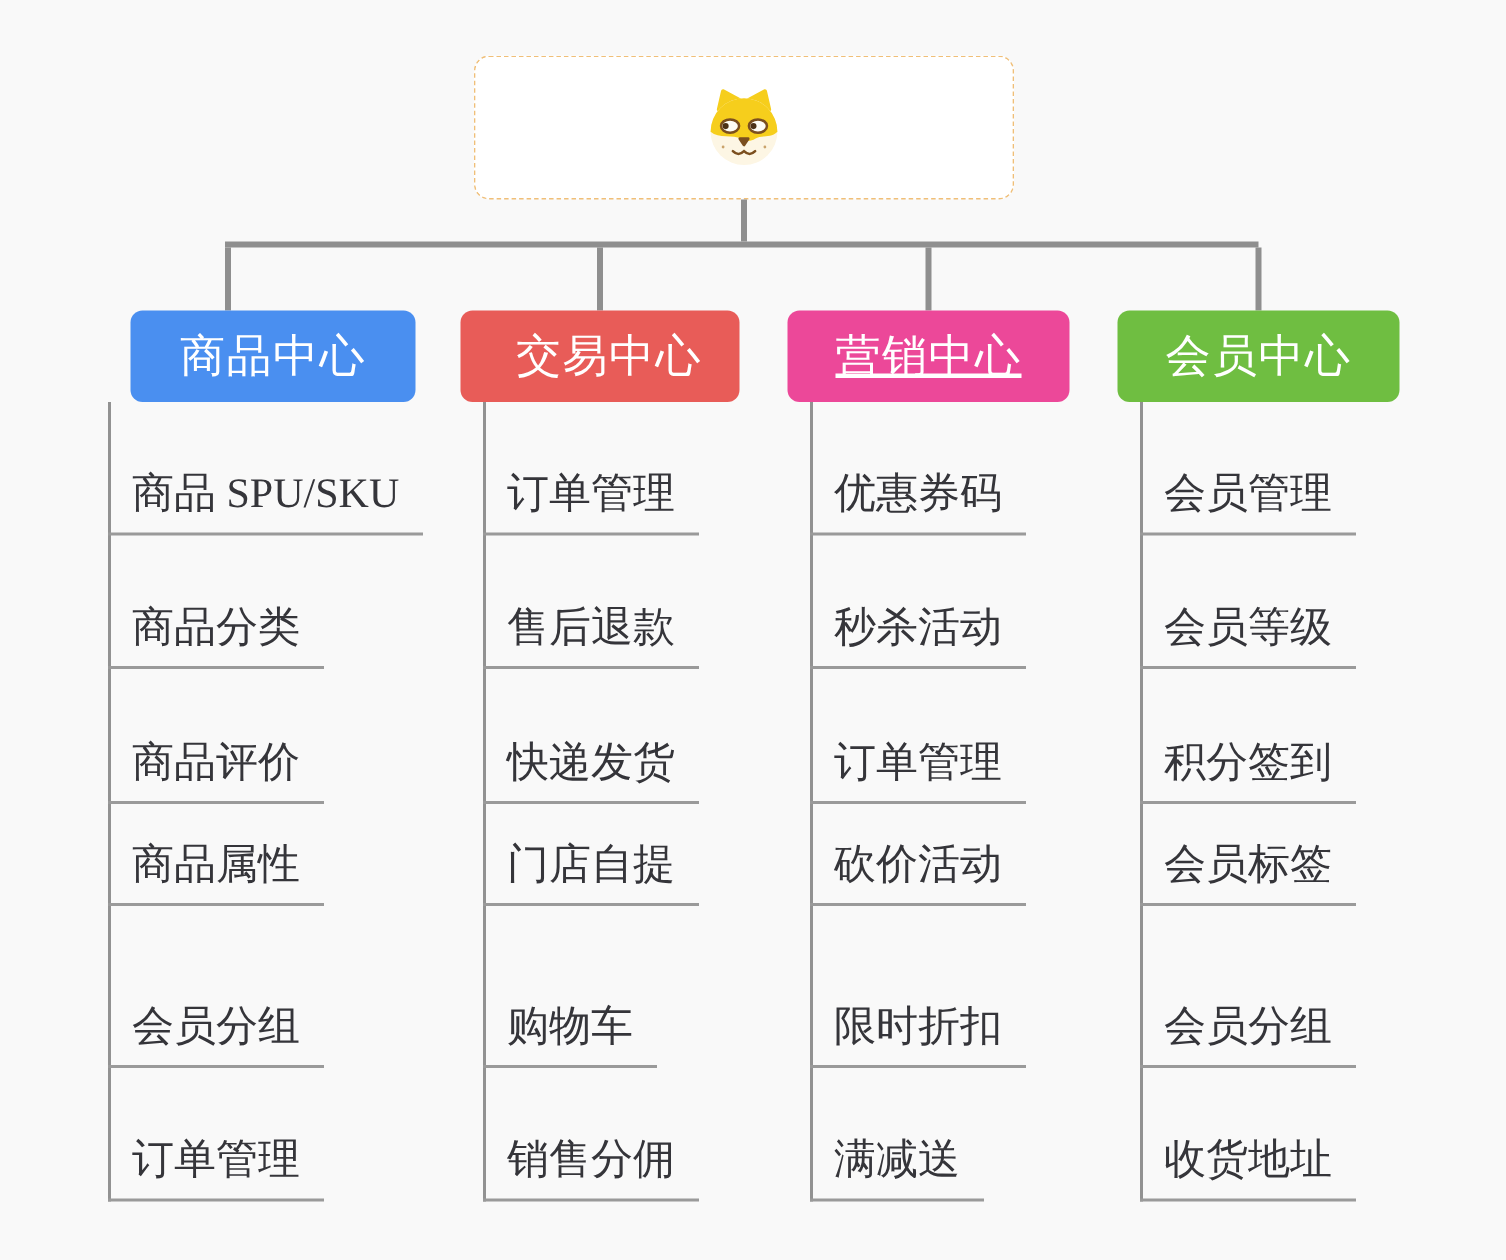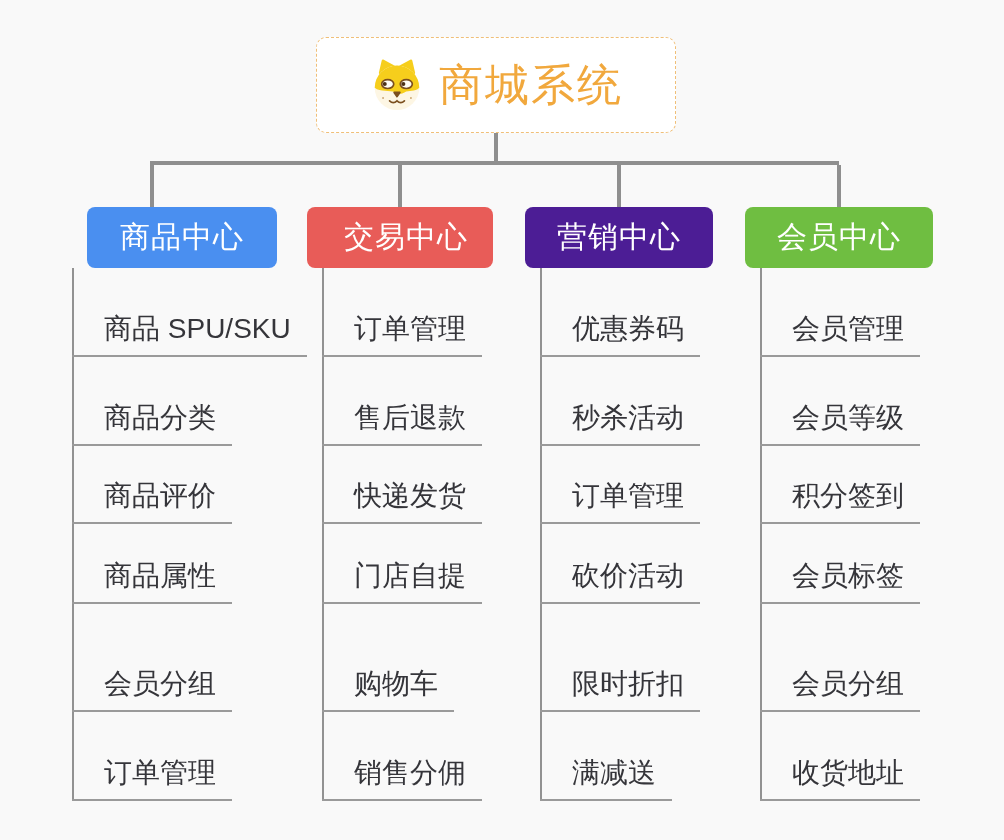--- a/index.html
+++ b/index.html
@@ -34,25 +34,25 @@
   .b2 .bhead{left:525px;width:188px;}
   .b3 .bhead{left:745px;width:188px;}
 
   
   .spine{position:absolute;top:268px;width:2px;height:533px;background:#929292;}
   .b0 .spine{left:72px;} .b1 .spine{left:322px;} .b2 .spine{left:540px;} .b3 .spine{left:760px;}
 
   
   .leaf{
     position:absolute;transform:translateY(-100%);
-    padding:0 16px 7px 32px;border-bottom:2px solid #9a9a9a;
-    font-size:28px;color:#35353a;white-space:nowrap;
+    padding:0 16px 7px 16px;border-bottom:2px solid #9a9a9a;
+    font-size:28px;color:#35353a;white-space:nowrap;font-family:Liberation Serif, serif;
   }
   .b0 .leaf{left:72px;} .b1 .leaf{left:322px;} .b2 .leaf{left:540px;} .b3 .leaf{left:760px;}
-  .r0{top:357px;} .r1{top:446px;} .r2{top:524px;} .r3{top:604px;} .r4{top:712px;} .r5{top:801px;}
+  .r0{top:357px;} .r1{top:446px;} .r2{top:536px;} .r3{top:604px;} .r4{top:712px;} .r5{top:801px;}
 </style>
 </head>
 <body>
 
 <div class="canvas">
 
   <div class="root-node">
     <span class="doge">
       <svg viewBox="0 0 60 56" width="56" height="52" aria-hidden="true">
         <path d="M12 15 L15 2 L28 9 Z" fill="#f6ce1c" stroke="#f6ce1c" stroke-width="3" stroke-linejoin="round"></path>
@@ -62,21 +62,20 @@
         <ellipse cx="20" cy="27" rx="6.5" ry="4.8" fill="#fefcf5" stroke="#7b4f1f" stroke-width="1.8"></ellipse>
         <ellipse cx="40" cy="27" rx="6.5" ry="4.8" fill="#fefcf5" stroke="#7b4f1f" stroke-width="1.8"></ellipse>
         <circle cx="16.8" cy="27" r="2.2" fill="#4c3117"></circle>
         <circle cx="36.8" cy="27" r="2.2" fill="#4c3117"></circle>
         <path d="M27 36 h6 l-3 4.5 Z" fill="#7b4f1f" stroke="#7b4f1f" stroke-width="2" stroke-linejoin="round"></path>
         <path d="M22 45 Q26 49 30 45 Q34 49 38 45" stroke="#7b4f1f" stroke-width="1.8" fill="none" stroke-linecap="round"></path>
         <circle cx="15" cy="42" r="1" fill="#caa36b"></circle>
         <circle cx="45" cy="42" r="1" fill="#caa36b"></circle>
       </svg>
     </span>
-    <span class="root-title">商城系统</span>
   </div>
 
   <div class="conn stub" style="background: rgb(143, 143, 143);"></div>
   <div class="conn rail" style="background: rgb(143, 143, 143);"></div>
   <div class="conn drop d0" style="background: rgb(143, 143, 143);"></div>
   <div class="conn drop d1" style="background: rgb(143, 143, 143);"></div>
   <div class="conn drop d2" style="background: rgb(143, 143, 143);"></div>
   <div class="conn drop d3" style="background: rgb(143, 143, 143);"></div>
 
   <div class="b0">
@@ -95,21 +94,21 @@
     <div class="spine"></div>
     <div class="leaf r0">订单管理</div>
     <div class="leaf r1">售后退款</div>
     <div class="leaf r2">快递发货</div>
     <div class="leaf r3">门店自提</div>
     <div class="leaf r4">购物车</div>
     <div class="leaf r5">销售分佣</div>
   </div>
 
   <div class="b2">
-    <div class="bhead" style="background: #4c1d95;">营销中心</div>
+    <div class="bhead" style="background: #ec4899; text-decoration: underline;">营销中心</div>
     <div class="spine"></div>
     <div class="leaf r0">优惠券码</div>
     <div class="leaf r1">秒杀活动</div>
     <div class="leaf r2">订单管理</div>
     <div class="leaf r3">砍价活动</div>
     <div class="leaf r4">限时折扣</div>
     <div class="leaf r5">满减送</div>
   </div>
 
   <div class="b3">

